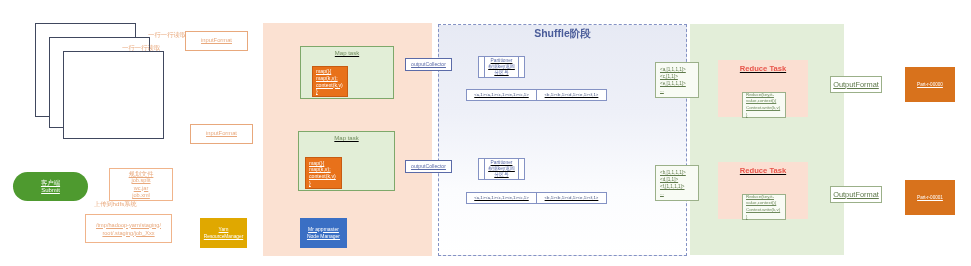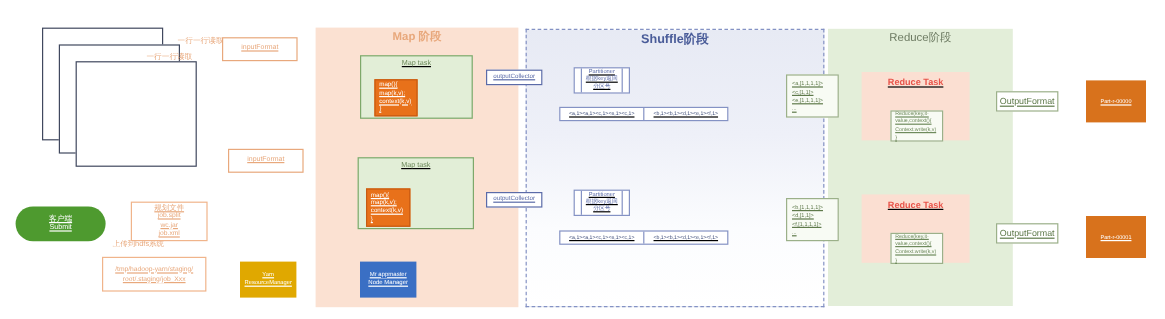--- a/index.html
+++ b/index.html
@@ -99,23 +99,21 @@
 </style>
 </head>
 <body>
 
 <div id="root">
 
   <div class="band" id="band-map"></div>
   <div class="band" id="band-shuffle"></div>
   <div class="band" id="band-reduce"></div>
 
-  <div class="bandlabel" id="lbl-map">Map 阶段</div>
   <div class="bandlabel" id="lbl-shuffle">Shuffle阶段</div>
-  <div class="bandlabel" id="lbl-reduce">Reduce阶段</div>
 
   <svg class="wires" id="wires-back" viewBox="0 0 971 266"></svg>
 
   <div class="txtbox" id="tb1"></div>
   <div class="txtbox" id="tb2"></div>
   <div class="txtbox" id="tb3"></div>
 
   <div class="lbl" id="ann-read1">一行一行读取</div>
   <div class="lbl" id="ann-read2">一行一行读取</div>
   <div id="ann-plan"></div>

